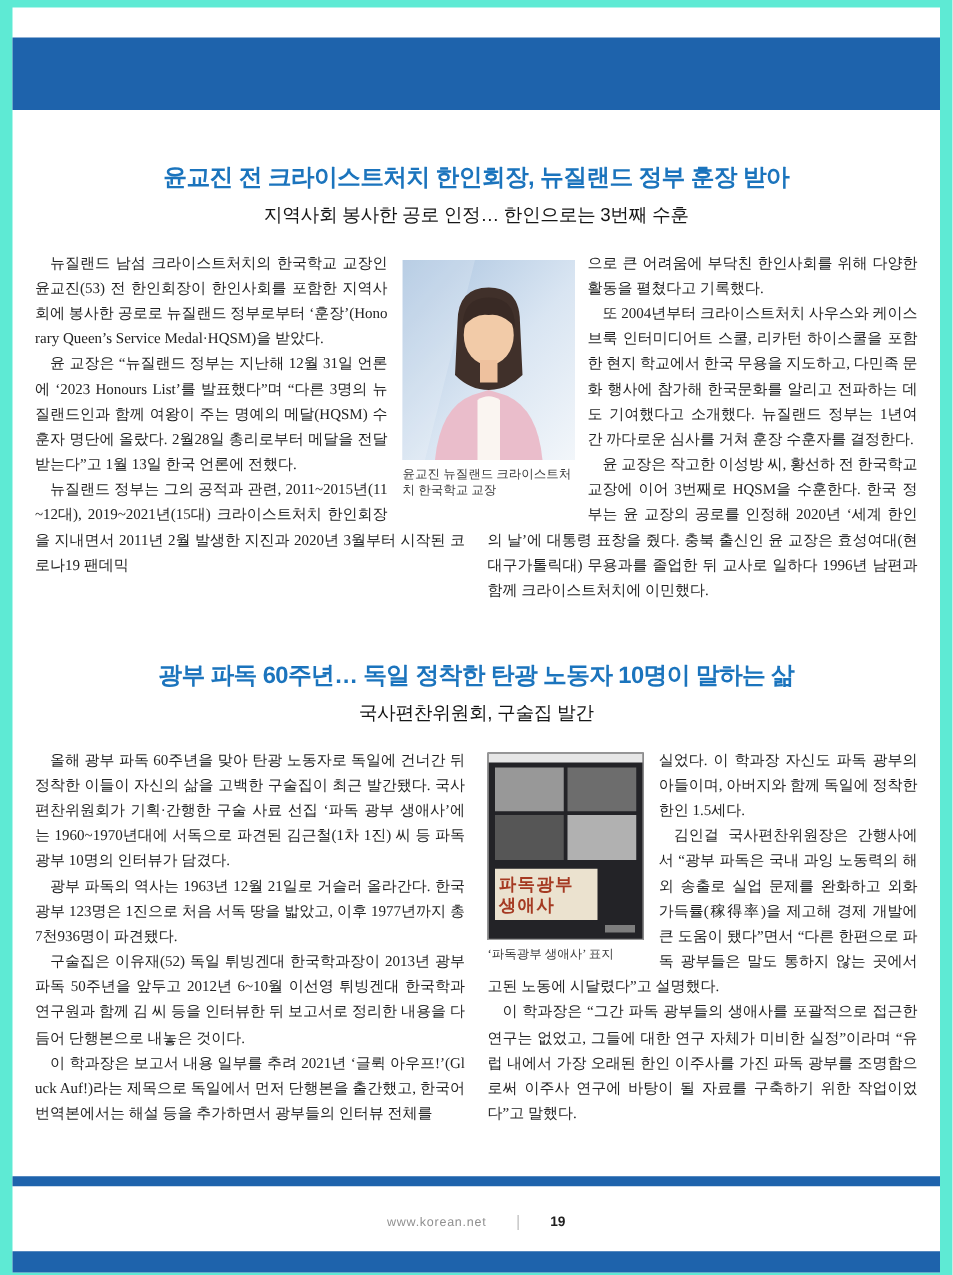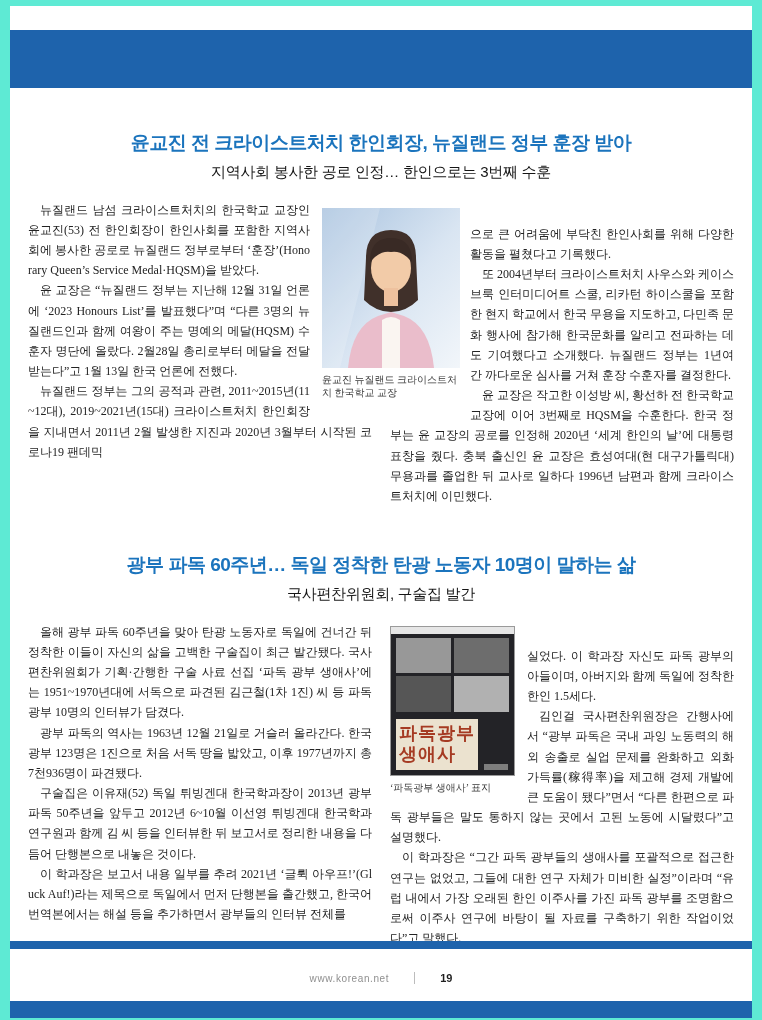--- a/index.html
+++ b/index.html
@@ -17,21 +17,21 @@
     font-size:19px;font-weight:bold;letter-spacing:-0.5px;line-height:1.2;}
   .headline.second{margin-top:48px;}
   .subtitle{text-align:center;font-size:15px;color:#151515;margin:4px 20px 18px;letter-spacing:-0.3px;}
 
   .cols{display:flex;gap:18px;padding:0 18px;position:relative;}
   .col{width:344px;}
 
   .cols p{margin:0;font-size:12px;line-height:1.68;text-align:justify;color:#232323;
     text-indent:12px;word-break:break-all;
     font-family:"Liberation Serif","DejaVu Serif",serif;}
-  .cols p.cont{text-indent:0;margin-top:24px;}
+  .cols p.cont{text-indent:0;}
 
   
   .sp{display:block;}
   .sp-r{float:right;width:62px;height:206px;}
   .sp-l{float:left;width:80px;height:206px;}
 
   
   .portrait{position:absolute;left:312px;top:8px;width:138px;margin:0;}
   .portrait-photo{width:138px;height:160px;overflow:hidden;background:#cfdeee;}
   .photo-caption{font-size:10px;line-height:1.35;color:#3a3a3a;margin-top:5px;
@@ -41,21 +41,21 @@
   .book{float:left;width:125px;margin:4px 12px 2px 0;}
   .book-cover{position:relative;width:123px;height:148px;background:#232327;border:1px solid #9a9a9a;}
   .bc-top{position:absolute;top:0;left:0;right:0;height:7px;background:#e6e6e6;}
   .bc-photos{position:absolute;top:11px;left:5px;right:5px;height:74px;
     display:grid;grid-template-columns:1fr 1fr;grid-template-rows:1fr 1fr;gap:3px;}
   .bc-photos .tile1{background:#989898;}
   .bc-photos .tile2{background:#6d6d6d;}
   .bc-photos .tile3{background:#565656;}
   .bc-photos .tile4{background:#b1b1b1;}
   .bc-title{position:absolute;left:5px;top:92px;width:76px;background:#ebe2cf;padding:4px 3px;
-    font-weight:bold;color:#a53a22;font-size:18px;line-height:1.2;letter-spacing:1px;word-break:keep-all;}
+    font-weight:bold;color:#a53a22;font-size:14px;line-height:1.2;letter-spacing:1px;word-break:keep-all;}
   .bc-mark{position:absolute;bottom:5px;right:6px;width:24px;height:6px;background:#7d7d7d;}
 
   .footer-rule{position:absolute;left:0;right:0;top:935px;height:8px;background:var(--band,#1e63ac);}
   .footer{position:absolute;top:966px;left:0;right:0;display:flex;justify-content:center;align-items:center;gap:25px;}
   .site{font-size:10px;color:#8f8f8f;letter-spacing:0.6px;}
   .fdiv{width:1px;height:12px;background:#bcbcbc;}
   .pagenum{font-size:11px;font-weight:bold;color:#1f1f1f;}
   .bottom-band{position:absolute;left:0;right:0;bottom:0;height:17px;background:var(--band,#1e63ac);}
 </style>
 </head>
@@ -110,21 +110,21 @@
         </div>
       </div>
     </section>
 
     <section class="article">
       <h1 class="headline second">광부 파독 60주년… 독일 정착한 탄광 노동자 10명이 말하는 삶</h1>
       <div class="subtitle">국사편찬위원회, 구술집 발간</div>
 
       <div class="cols">
         <div class="col">
-          <p>올해 광부 파독 60주년을 맞아 탄광 노동자로 독일에 건너간 뒤 정착한 이들이 자신의 삶을 고백한 구술집이 최근 발간됐다. 국사편찬위원회가 기획·간행한 구술 사료 선집 ‘파독 광부 생애사’에는 1951~1970년대에 서독으로 파견된 김근철(1차 1진) 씨 등 파독 광부 10명의 인터뷰가 담겼다.</p>
+          <p>올해 광부 파독 60주년을 맞아 탄광 노동자로 독일에 건너간 뒤 정착한 이들이 자신의 삶을 고백한 구술집이 최근 발간됐다. 국사편찬위원회가 기획·간행한 구술 사료 선집 ‘파독 광부 생애사’에는 1960~1970년대에 서독으로 파견된 김근철(1차 1진) 씨 등 파독 광부 10명의 인터뷰가 담겼다.</p>
           <p>광부 파독의 역사는 1963년 12월 21일로 거슬러 올라간다. 한국 광부 123명은 1진으로 처음 서독 땅을 밟았고, 이후 1977년까지 총 7천936명이 파견됐다.</p>
           <p>구술집은 이유재(52) 독일 튀빙겐대 한국학과장이 2013년 광부 파독 50주년을 앞두고 2012년 6~10월 이선영 튀빙겐대 한국학과 연구원과 함께 김 씨 등을 인터뷰한 뒤 보고서로 정리한 내용을 다듬어 단행본으로 내놓은 것이다.</p>
           <p>이 학과장은 보고서 내용 일부를 추려 2021년 ‘글뤽 아우프!’(Gluck Auf!)라는 제목으로 독일에서 먼저 단행본을 출간했고, 한국어 번역본에서는 해설 등을 추가하면서 광부들의 인터뷰 전체를</p>
         </div>
 
         <div class="col">
           <figure class="book">
             <div class="book-cover">
               <div class="bc-top"></div>
               <div class="bc-photos">

